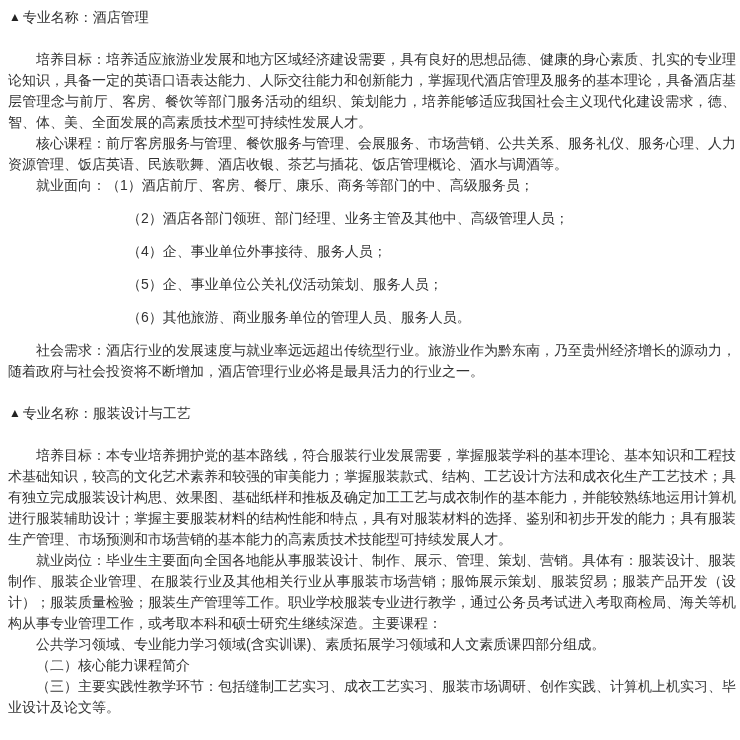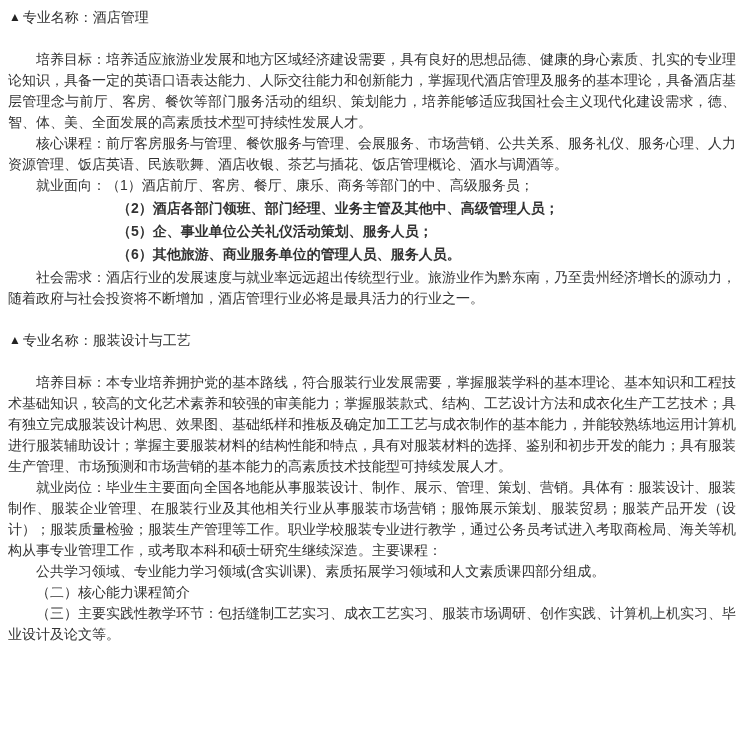--- a/index.html
+++ b/index.html
@@ -33,38 +33,38 @@
     .marker {
       display: inline-block;
       color: #222222;
       margin-right: 1px;
       transform: scale(0.85);
     }
     .blank {
       height: 21px;
     }
     .sub-item {
-      margin: 2px;
+      margin: 12px;
       padding-left: 107px;
       text-indent: 0;
-      font-weight: bold;
     }
   </style>
 </head>
 <body>
 
 <div class="doc">
 
   <div class="section">
     <div class="title-line"><span class="marker">▲</span><span>专业名称：酒店管理</span></div>
     <div class="blank"></div>
     <p class="para">培养目标：培养适应旅游业发展和地方区域经济建设需要，具有良好的思想品德、健康的身心素质、扎实的专业理论知识，具备一定的英语口语表达能力、人际交往能力和创新能力，掌握现代酒店管理及服务的基本理论，具备酒店基层管理念与前厅、客房、餐饮等部门服务活动的组织、策划能力，培养能够适应我国社会主义现代化建设需求，德、智、体、美、全面发展的高素质技术型可持续性发展人才。</p>
     <p class="para">核心课程：前厅客房服务与管理、餐饮服务与管理、会展服务、市场营销、公共关系、服务礼仪、服务心理、人力资源管理、饭店英语、民族歌舞、酒店收银、茶艺与插花、饭店管理概论、酒水与调酒等。</p>
     <p class="para">就业面向：（1）酒店前厅、客房、餐厅、康乐、商务等部门的中、高级服务员；</p>
     <div class="sub-item">（2）酒店各部门领班、部门经理、业务主管及其他中、高级管理人员；</div>
+    <div class="sub-item">（4）企、事业单位外事接待、服务人员；</div>
     <div class="sub-item">（5）企、事业单位公关礼仪活动策划、服务人员；</div>
     <div class="sub-item">（6）其他旅游、商业服务单位的管理人员、服务人员。</div>
     <p class="para">社会需求：酒店行业的发展速度与就业率远远超出传统型行业。旅游业作为黔东南，乃至贵州经济增长的源动力，随着政府与社会投资将不断增加，酒店管理行业必将是最具活力的行业之一。</p>
   </div>
 
   <div class="blank"></div>
 
   <div class="section">
     <div class="title-line"><span class="marker">▲</span><span>专业名称：服装设计与工艺</span></div>
     <div class="blank"></div>

